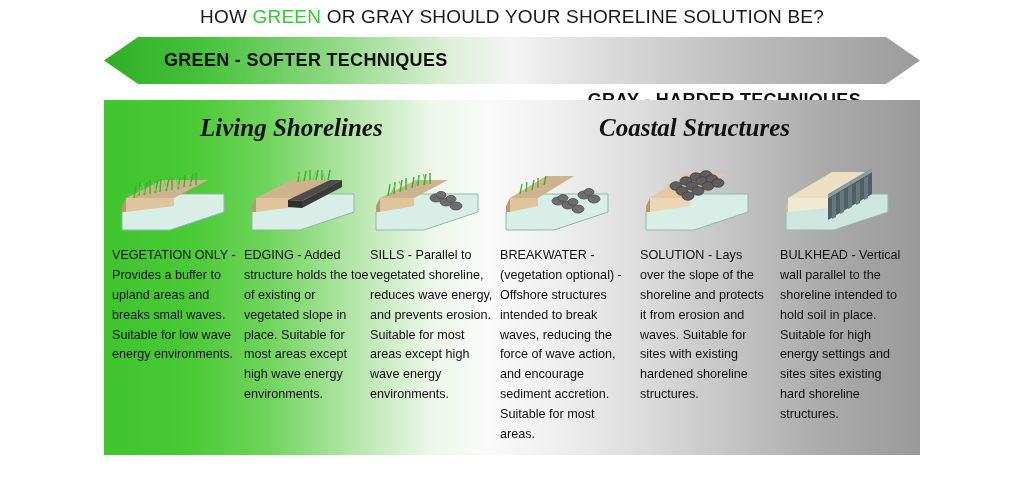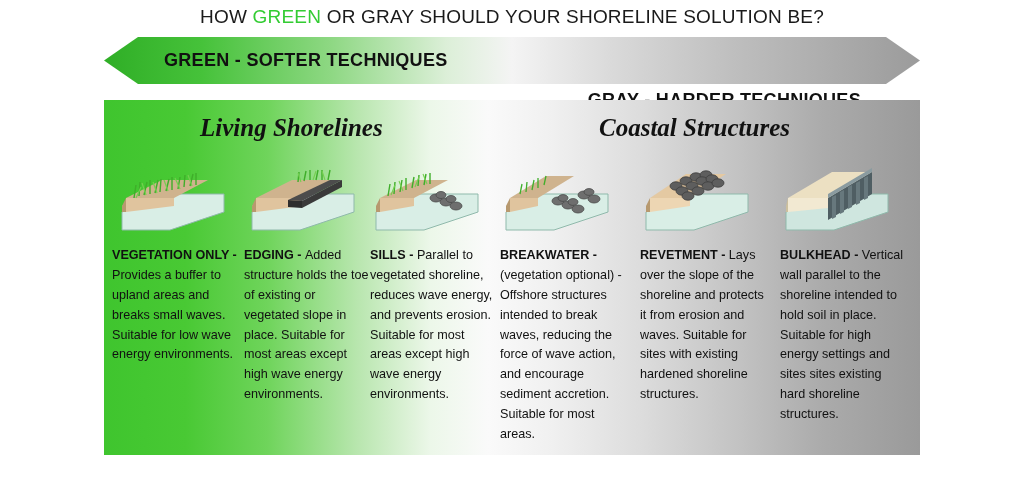--- a/index.html
+++ b/index.html
@@ -113,21 +113,21 @@
     height: 82px;
     position: relative;
   }
   .caption {
     margin-top: 10px;
     font-size: 12.6px;
     line-height: 1.58;
     color: #111;
   }
   .caption .term {
-    font-weight: 700;
+    font-weight: 400;
   }
 
   
 </style>
 </head>
 <body>
 
 <div class="title">
   <span>HOW </span><span class="green-word">GREEN</span><span> OR GRAY SHOULD YOUR SHORELINE SOLUTION BE?</span>
 </div>
@@ -315,21 +315,21 @@
             <ellipse cx="62" cy="27" rx="6" ry="4.2"></ellipse>
             <ellipse cx="72" cy="25" rx="6" ry="4.2"></ellipse>
             <ellipse cx="48" cy="42" rx="6" ry="4.2"></ellipse>
             <ellipse cx="58" cy="37" rx="6" ry="4.2"></ellipse>
             <ellipse cx="68" cy="32" rx="6" ry="4.2"></ellipse>
             <ellipse cx="78" cy="29" rx="6" ry="4.2"></ellipse>
           </g>
         </svg>
       </div>
       <div class="caption">
-        <span class="term">REVETMENT - </span><span>Lays over the slope of the shoreline and protects it from erosion and waves. Suitable for sites with existing hardened shoreline structures.</span>
+        <span class="term">SOLUTION - </span><span>Lays over the slope of the shoreline and protects it from erosion and waves. Suitable for sites with existing hardened shoreline structures.</span>
       </div>
     </div>
 
     <div class="col col-5">
       <div class="thumb">
         <svg width="122" height="82" viewBox="0 0 122 82">
           <polygon points="6,58 42,40 108,40 108,58 54,76 6,76" fill="#cfe6df" stroke="#8fb9ab" stroke-width="1"></polygon>
           <polygon points="6,58 42,40 42,34 6,52" fill="#bcd9cf"></polygon>
           <polygon points="8,44 52,18 92,18 48,44" fill="#ece0c2"></polygon>
           <polygon points="8,44 48,44 48,54 8,58" fill="#f2e9d2"></polygon>

